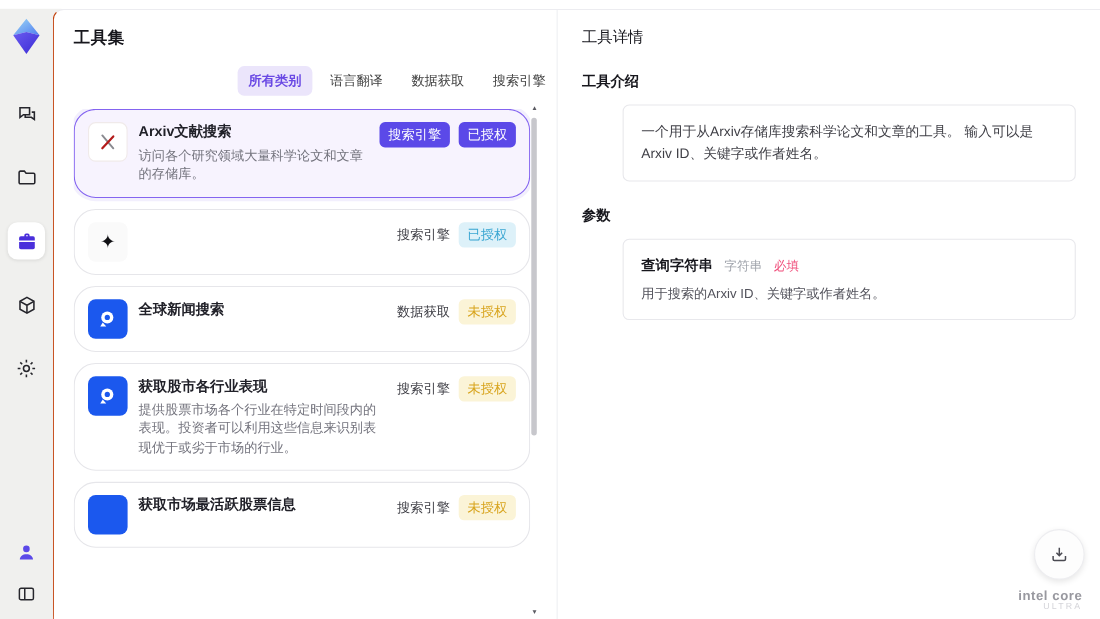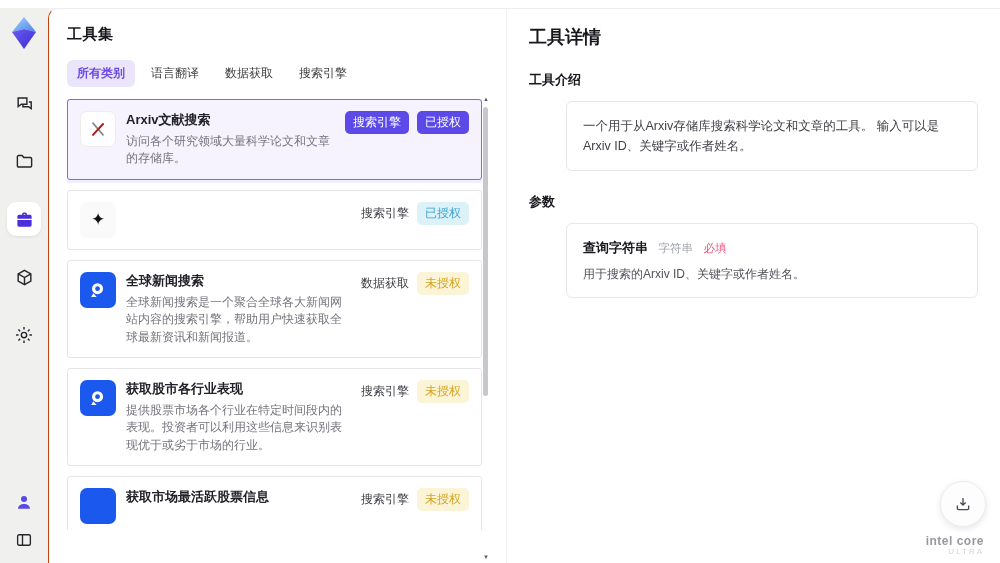--- a/index.html
+++ b/index.html
@@ -20,26 +20,26 @@
     display:flex; flex-direction:column; gap:12px; align-items:center; }
 
   
   .content { position:absolute; left:48px; top:8px; right:0; bottom:0; background:#fff;
     border-top-left-radius:10px; border-top:1px solid #ececf0; border-left:1px solid #c2410c;
     display:flex; }
 
   
   .col-list { width:457px; flex:none; position:relative; padding:16px 0 0 18px; }
   .list-title { font-size:15px; font-weight:bold; color:#17171d; letter-spacing:.5px; }
-  .tabs { display:flex; gap:6px; margin-top:16px; align-items:center; }
+  .tabs { display:flex; gap:6px; margin-top:16px; align-items:center;justify-content:flex-end; }
   .tab { font-size:12px; color:#404040; padding:5px 10px; border-radius:6px; cursor:pointer; white-space:nowrap; }
   .tab.active { background:#ebe5fb; color:#6a49e4; font-weight:bold; }
   .cards { margin-top:12px; width:415px; display:flex; flex-direction:column; gap:10px;
     height:431px; overflow:hidden; }
-  .card { border:1px solid #e6e6ea; border-radius:3px; background:#fff;
+  .card { border:1px solid #e6e6ea; border-radius:20px; background:#fff;
     padding:11px 12px; display:flex; gap:10px; cursor:pointer; flex:none; }
   .card.selected { border:1.5px solid #8464f0; background:#f7f3fe;
     box-shadow:0 0 0 3px rgba(132,100,240,.10); }
   .card-icon { width:36px; height:36px; border-radius:7px; flex:none;
     display:grid; place-items:center; overflow:hidden; }
   .card-icon.arxiv { background:#ffffff; border:1px solid #f0eaea; }
   .card-icon.tavily { background:#fafafa; }
   .card-icon.bluesearch { background:#1b58ee; }
   .tavily-glyph { font-size:17px; color:#101014; line-height:1; }
   .card-body { flex:1; min-width:0; }
@@ -56,21 +56,21 @@
   .list-scroll { position:absolute; right:16px; top:86px; bottom:2px; width:8px; }
   .list-scroll .arrow { position:absolute; left:0; width:8px; text-align:center;
     font-size:6px; color:#5a5a62; line-height:8px; }
   .list-scroll .up { top:0; }
   .list-scroll .down { bottom:0; }
   .list-scroll .thumb { position:absolute; left:1px; top:12px; width:5px; height:62%;
     background:#c7c7cc; border-radius:3px; }
 
   
   .col-detail { flex:1; border-left:1px solid #eef0f2; padding:16px 22px; position:relative; }
-  .detail-title { font-size:18px; font-weight:bold; color:#17171d; }
+  .detail-title { font-size:14px; font-weight:normal; color:#17171d; }
   .section-h { font-size:13px; font-weight:bold; color:#17171d; }
   .intro-h { margin-top:22px; }
   .box { border:1px solid #e8e8ec; border-radius:6px; background:#fff; margin-top:12px;
     padding:14px 16px;margin-left:37px; }
   .intro-text { font-size:12.5px; color:#3f3f46; line-height:1.6; }
   .params-h { margin-top:22px; }
   .param-name { font-size:13px; font-weight:bold; color:#17171d; }
   .param-type { font-size:11.5px; color:#9ea2aa; margin-left:6px; }
   .param-req { font-size:11.5px; color:#f0527e; margin-left:6px; }
   .param-desc { font-size:12px; color:#52525b; margin-top:9px; }
@@ -197,21 +197,20 @@
   <div class="card">
     <div class="card-icon bluesearch">
               <svg width="22" height="22" viewBox="0 0 24 24">
                 <circle cx="11.5" cy="10.5" r="6" fill="#ffffff"></circle>
                 <circle cx="11.5" cy="10.5" r="2.6" fill="#1b58ee"></circle>
                 <path d="M7 15.5l-2.5 4h6z" fill="#ffffff"></path>
               </svg>
             </div>
     <div class="card-body">
       <div class="card-title">全球新闻搜索</div>
-      <div class="card-desc">全球新闻搜索是一个聚合全球各大新闻网站内容的搜索引擎，帮助用户快速获取全球最新资讯和新闻报道。</div>
     </div>
     <div class="card-badges">
               <span class="cat-text">数据获取</span>
               <span class="pill yellow">未授权</span>
             </div>
   </div>
 
   <div class="card">
     <div class="card-icon bluesearch">
               <svg width="22" height="22" viewBox="0 0 24 24">

